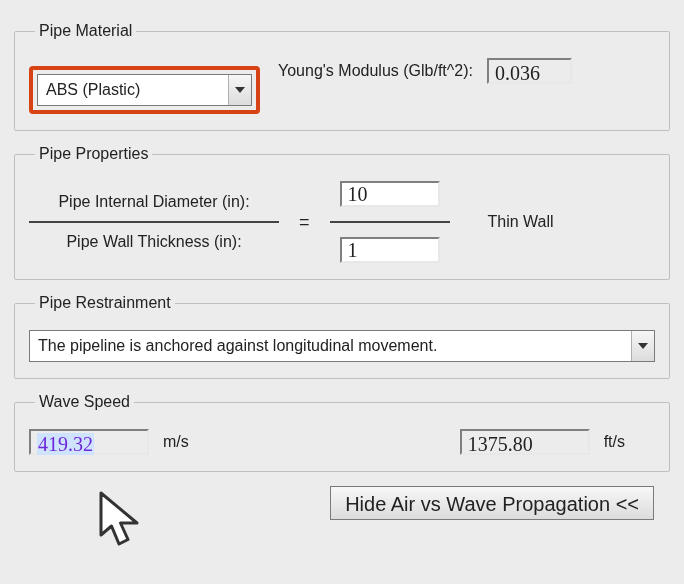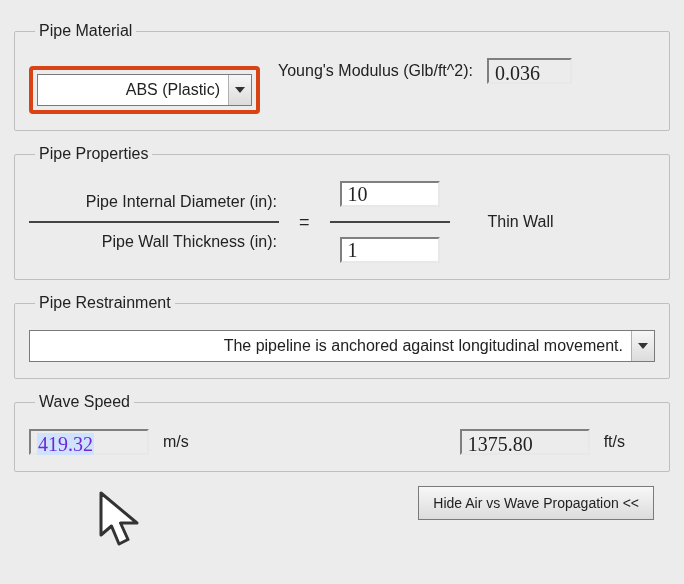--- a/index.html
+++ b/index.html
@@ -55,21 +55,20 @@
 
   
   .combo {
     background: #fff;
     border: 1px solid #7a7a7a;
     height: 32px;
     display: inline-flex;
     align-items: center;
     box-sizing: border-box;
     position: relative;
-    text-align: right;
   }
   .combo .combo-text {
     flex: 1;
     padding: 0 8px;
     white-space: nowrap;
     overflow: hidden;
     text-overflow: ellipsis;
   }
   .combo .combo-btn {
     width: 22px;
@@ -121,21 +120,21 @@
 
   
   .props-row {
     display: flex;
     align-items: center;
     gap: 18px;
   }
   .frac-labels {
     display: flex;
     flex-direction: column;
-    align-items: flex-end;
+    align-items: center;
     gap: 6px;
   }
   .frac-line {
     width: 100%;
     height: 2px;
     background: #444;
     margin: 2px 0;
   }
   .frac-labels .frac-top,
   .frac-labels .frac-bot { padding: 2px 2px; }
@@ -184,21 +183,21 @@
     display: flex;
     justify-content: flex-end;
     padding-right: 16px;
     margin-top: 10px;
   }
   .btn {
     background: linear-gradient(#f7f7f7, #dcdcdc);
     border: 1px solid #7a7a7a;
     padding: 6px 14px;
     font-family: inherit;
-    font-size: 14px;
+    font-size: 20px;
     color: #222;
     height: 34px;
     box-sizing: border-box;
     cursor: default;
   }
 
   
   .cursor {
     position: absolute;
     left: 98px;

